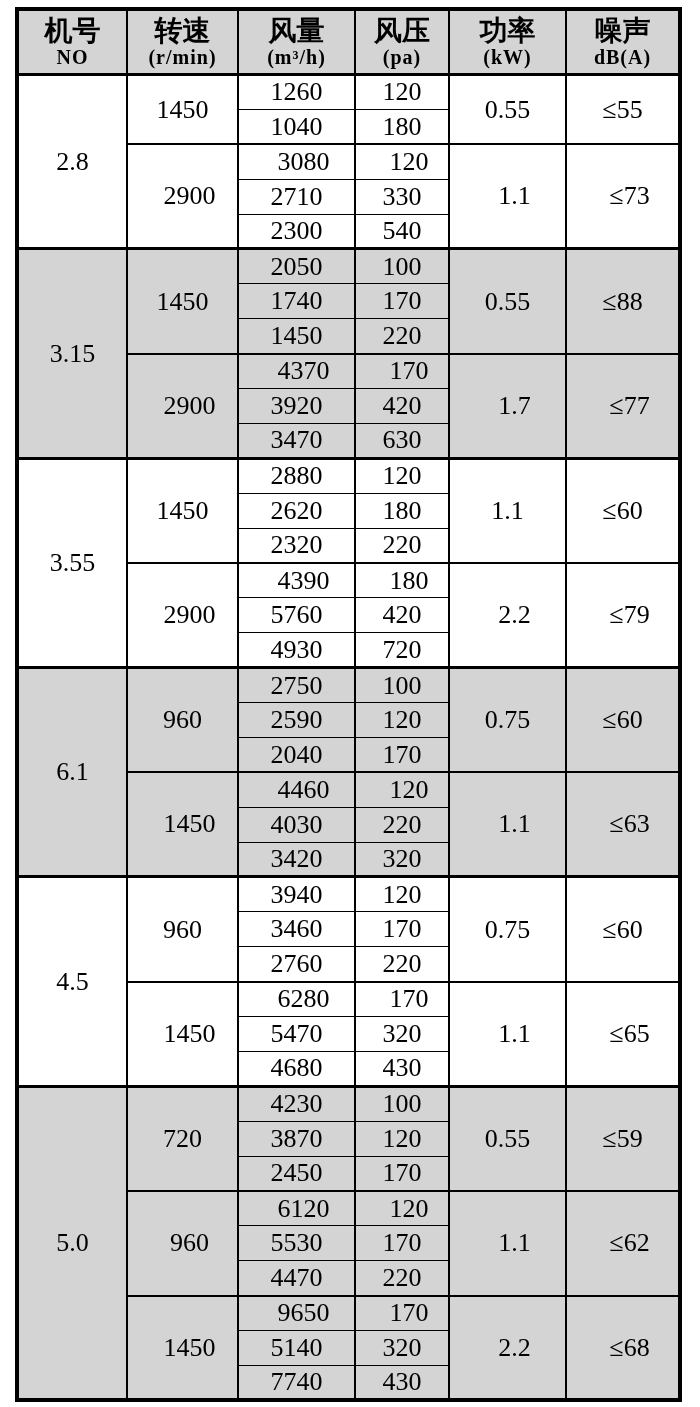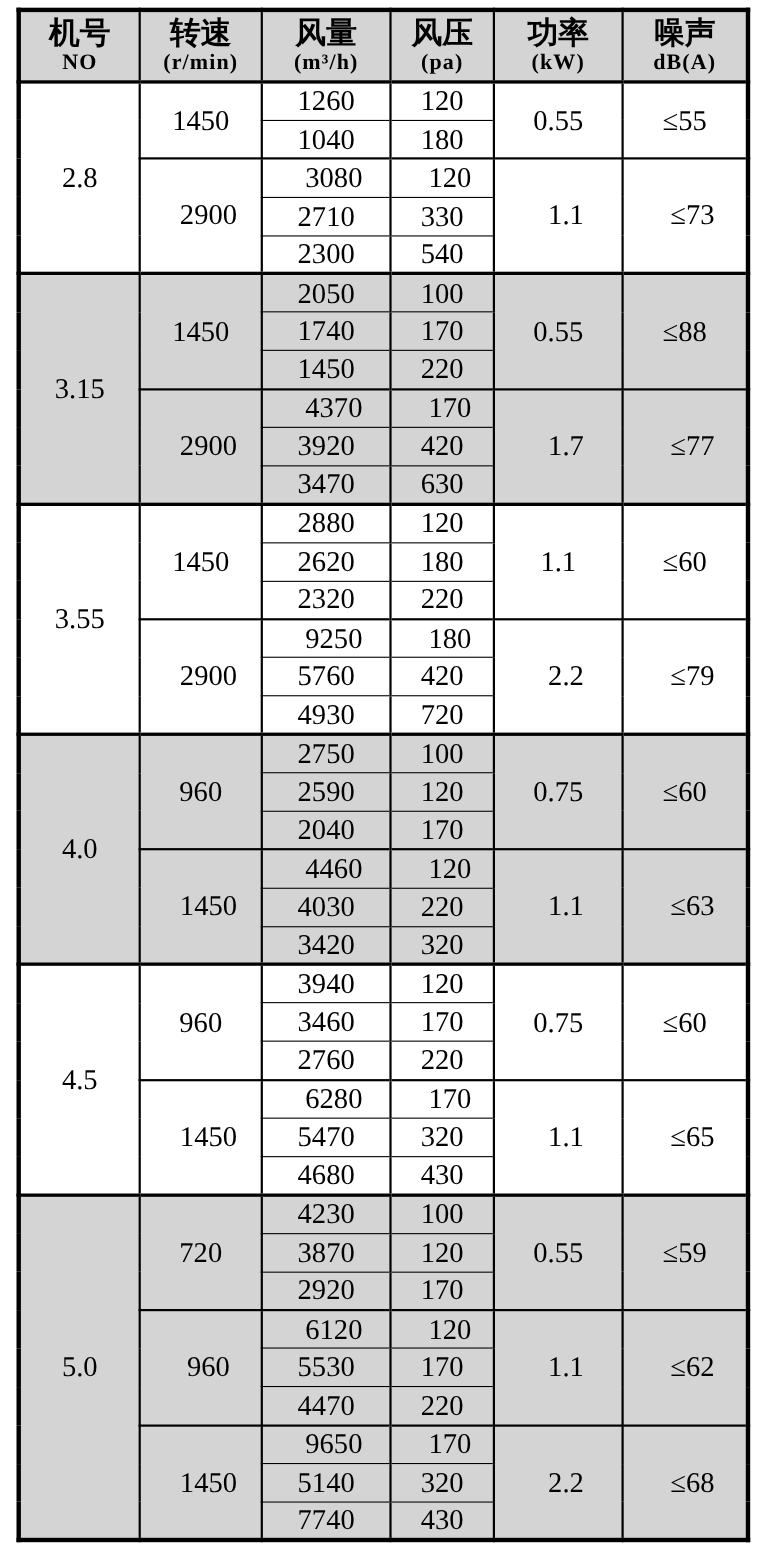--- a/index.html
+++ b/index.html
@@ -151,35 +151,35 @@
         <tr>
           <td class="flow">2620</td>
           <td class="press">180</td>
         </tr>
         <tr>
           <td class="flow">2320</td>
           <td class="press">220</td>
         </tr>
         <tr class="sub-start">
           <td class="rpm" rowspan="3">2900</td>
-          <td class="flow">9250</td>
+          <td class="flow">4390</td>
           <td class="press">180</td>
           <td class="power" rowspan="3">2.2</td>
           <td class="noise" rowspan="3">≤79</td>
         </tr>
         <tr>
           <td class="flow">5760</td>
           <td class="press">420</td>
         </tr>
         <tr>
           <td class="flow">4930</td>
           <td class="press">720</td>
         </tr>
         <tr class="grp-start">
-          <td class="no shaded" rowspan="6">4.0</td>
+          <td class="no shaded" rowspan="6">6.1</td>
           <td class="rpm shaded" rowspan="3">960</td>
           <td class="flow shaded">2750</td>
           <td class="press shaded">100</td>
           <td class="power shaded" rowspan="3">0.75</td>
           <td class="noise shaded" rowspan="3">≤60</td>
         </tr>
         <tr>
           <td class="flow shaded">2590</td>
           <td class="press shaded">120</td>
         </tr>
@@ -239,21 +239,21 @@
           <td class="flow shaded">4230</td>
           <td class="press shaded">100</td>
           <td class="power shaded" rowspan="3">0.55</td>
           <td class="noise shaded" rowspan="3">≤59</td>
         </tr>
         <tr>
           <td class="flow shaded">3870</td>
           <td class="press shaded">120</td>
         </tr>
         <tr>
-          <td class="flow shaded">2920</td>
+          <td class="flow shaded">2450</td>
           <td class="press shaded">170</td>
         </tr>
         <tr class="sub-start">
           <td class="rpm shaded" rowspan="3">960</td>
           <td class="flow shaded">6120</td>
           <td class="press shaded">120</td>
           <td class="power shaded" rowspan="3">1.1</td>
           <td class="noise shaded" rowspan="3">≤62</td>
         </tr>
         <tr>

